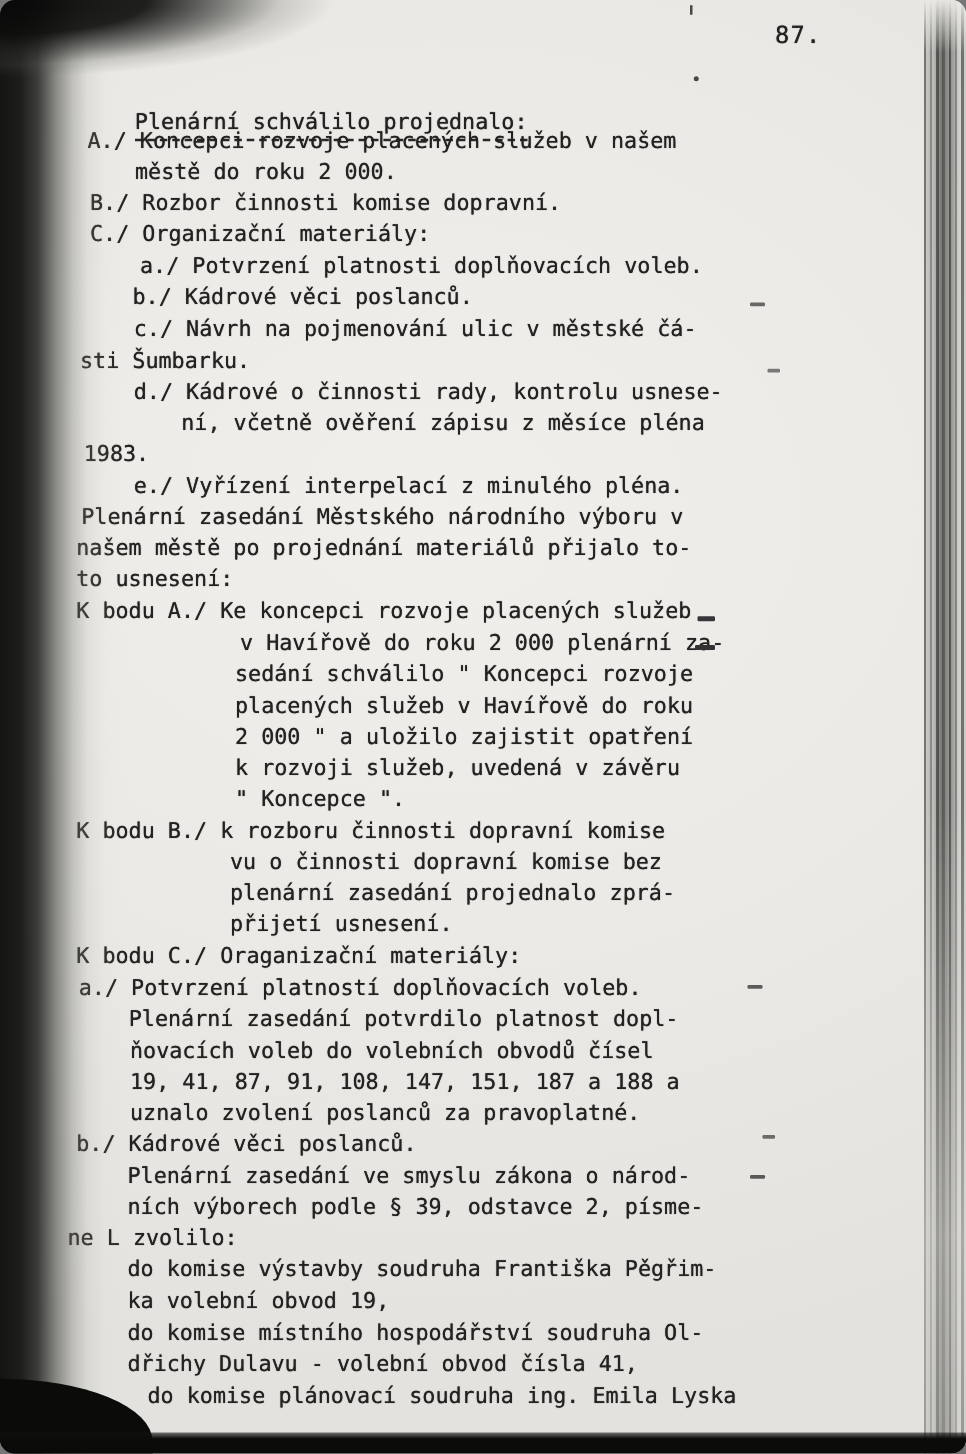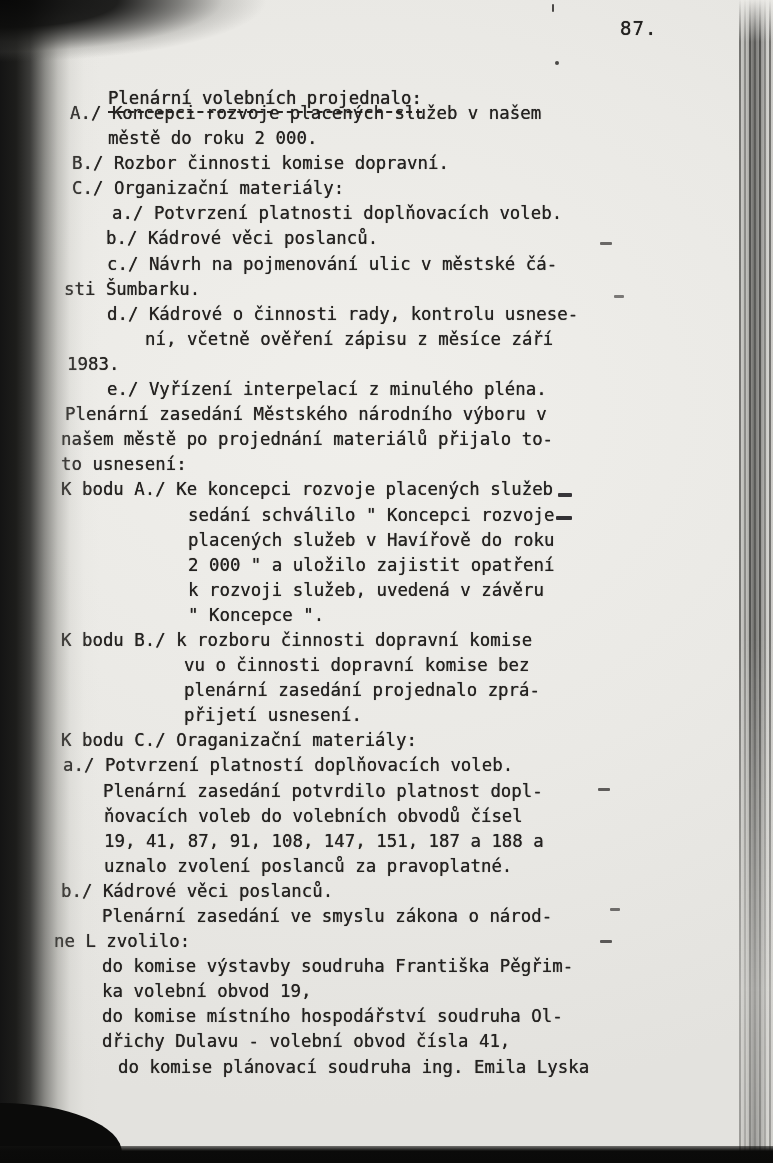--- a/index.html
+++ b/index.html
@@ -4,20 +4,21 @@
 <style>
   html,body{margin:0;padding:0;background:#777;}
   .page{
     position:relative;
     width:773px;height:1163px;
     background:
       radial-gradient(ellipse 900px 700px at 45% 35%, #f0efeb 0%, #eae9e5 55%, #e3e2de 100%);
     overflow:hidden;
     font-family:"DejaVu Sans Mono","Liberation Mono",monospace;
     color:#242220;
+    border-radius:12px;
   }
   .pageno{
     position:absolute;left:620px;top:17px;
     font-size:19px;letter-spacing:1px;
     text-shadow:0 0 0.7px rgba(20,20,20,.9);
   }
   .heading{
     position:absolute;left:66px;top:68px;
     font-size:17.4px;white-space:pre;
     text-shadow:0 0 0.8px rgba(20,20,20,.95);
@@ -82,57 +83,59 @@
   .s9{left:600px;top:940px;width:12px;height:3px;background:#5a5856;}
 </style>
 </head>
 <body>
 
 <div class="page">
 
   <div class="pageno">87.</div>
 
   <div class="heading">
-    <span class="u">Plenární volebních projednalo:</span>
+    <span class="u">Plenární schválilo projednalo:</span>
   </div>
 
   <div class="textblock">
     <div class="line" style="margin-left:70px">A./ Koncepci rozvoje placených služeb v našem</div>
     <div class="line" style="margin-left:108px">městě do roku 2 000.</div>
     <div class="line" style="margin-left:72px">B./ Rozbor činnosti komise dopravní.</div>
     <div class="line" style="margin-left:72px">C./ Organizační materiály:</div>
     <div class="line" style="margin-left:112px">a./ Potvrzení platnosti doplňovacích voleb.</div>
     <div class="line" style="margin-left:106px">b./ Kádrové věci poslanců.</div>
     <div class="line" style="margin-left:107px">c./ Návrh na pojmenování ulic v městské čá-</div>
     <div class="line" style="margin-left:64px">sti Šumbarku.</div>
     <div class="line" style="margin-left:107px">d./ Kádrové o činnosti rady, kontrolu usnese-</div>
-    <div class="line" style="margin-left:145px">ní, včetně ověření zápisu z měsíce září</div>
+    <div class="line" style="margin-left:145px">ní, včetně ověření zápisu z měsíce pléna</div>
     <div class="line" style="margin-left:67px">1983.</div>
     <div class="line" style="margin-left:107px">e./ Vyřízení interpelací z minulého pléna.</div>
     <div class="line" style="margin-left:65px">Plenární zasedání Městského národního výboru v</div>
     <div class="line" style="margin-left:61px">našem městě po projednání materiálů přijalo to-</div>
     <div class="line" style="margin-left:61px">to usnesení:</div>
     <div class="line" style="margin-left:61px">K bodu A./ Ke koncepci rozvoje placených služeb</div>
+    <div class="line" style="margin-left:192px">v Havířově do roku 2 000 plenární za-</div>
     <div class="line" style="margin-left:188px">sedání schválilo " Koncepci rozvoje</div>
     <div class="line" style="margin-left:188px">placených služeb v Havířově do roku</div>
     <div class="line" style="margin-left:188px">2 000 " a uložilo zajistit opatření</div>
     <div class="line" style="margin-left:188px">k rozvoji služeb, uvedená v závěru</div>
     <div class="line" style="margin-left:188px">" Koncepce ".</div>
     <div class="line" style="margin-left:61px">K bodu B./ k rozboru činnosti dopravní komise</div>
     <div class="line" style="margin-left:184px">vu o činnosti dopravní komise bez</div>
     <div class="line" style="margin-left:184px">plenární zasedání projednalo zprá-</div>
     <div class="line" style="margin-left:184px">přijetí usnesení.</div>
     <div class="line" style="margin-left:61px">K bodu C./ Oraganizační materiály:</div>
     <div class="line" style="margin-left:63px">a./ Potvrzení platností doplňovacích voleb.</div>
     <div class="line" style="margin-left:103px">Plenární zasedání potvrdilo platnost dopl-</div>
     <div class="line" style="margin-left:104px">ňovacích voleb do volebních obvodů čísel</div>
     <div class="line" style="margin-left:104px">19, 41, 87, 91, 108, 147, 151, 187 a 188 a</div>
     <div class="line" style="margin-left:104px">uznalo zvolení poslanců za pravoplatné.</div>
     <div class="line" style="margin-left:61px">b./ Kádrové věci poslanců.</div>
     <div class="line" style="margin-left:102px">Plenární zasedání ve smyslu zákona o národ-</div>
+    <div class="line" style="margin-left:102px">ních výborech podle § 39, odstavce 2, písme-</div>
     <div class="line" style="margin-left:54px">ne L zvolilo:</div>
     <div class="line" style="margin-left:102px">do komise výstavby soudruha Františka Pěgřim-</div>
     <div class="line" style="margin-left:102px">ka volební obvod 19,</div>
     <div class="line" style="margin-left:102px">do komise místního hospodářství soudruha Ol-</div>
     <div class="line" style="margin-left:102px">dřichy Dulavu - volební obvod čísla 41,</div>
     <div class="line" style="margin-left:118px">do komise plánovací soudruha ing. Emila Lyska</div>
   </div>
 
   <div class="edge-left"></div>
   <div class="corner-tl"></div>

